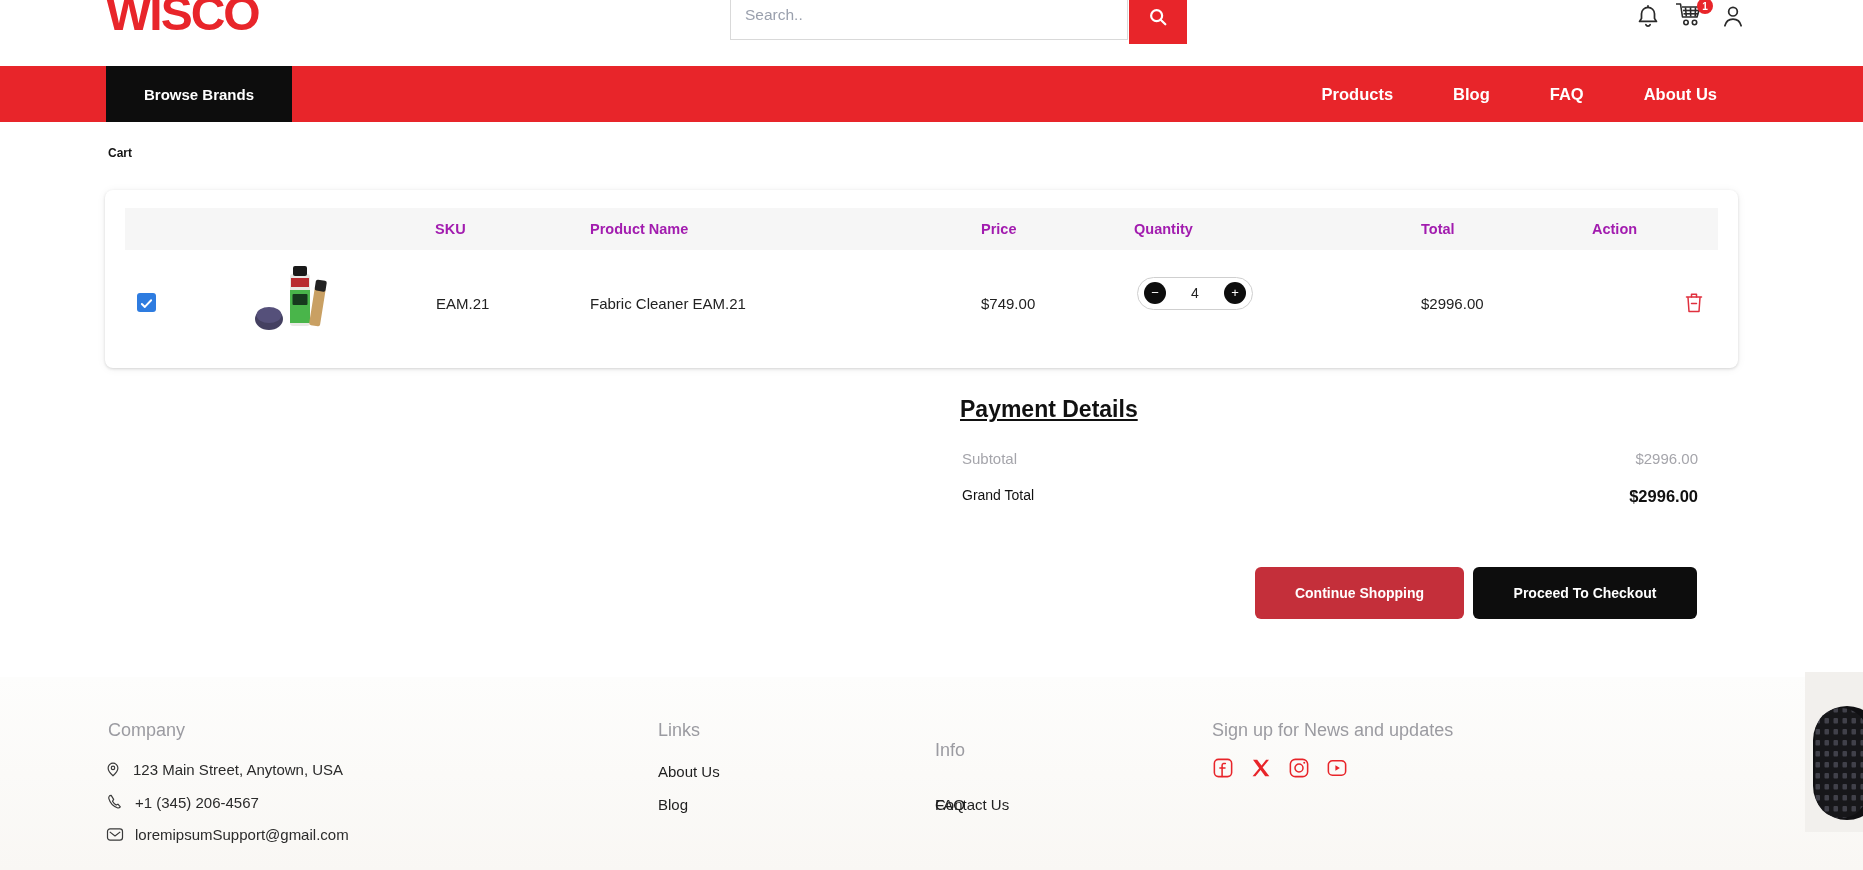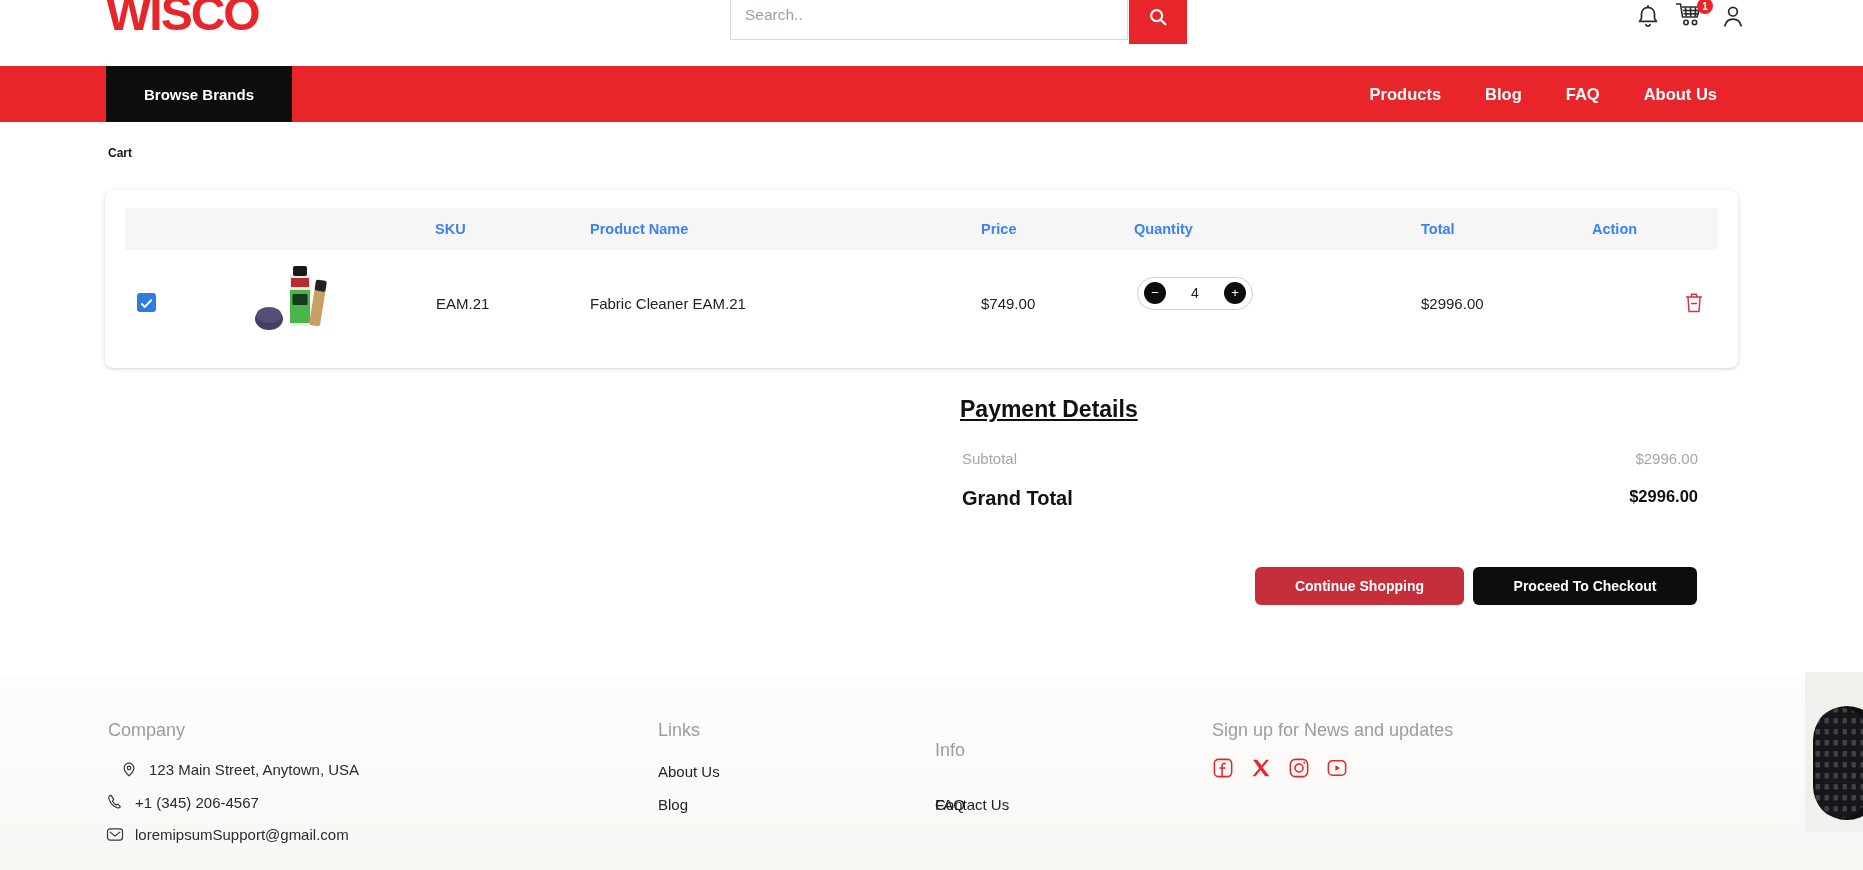--- a/index.html
+++ b/index.html
@@ -18,63 +18,63 @@
   .bell{left:1635px;}
   .cart{left:1674px;width:32px;height:28px;}
   .badge{left:1697px;top:-2px;width:16px;height:16px;border-radius:50%;background:#e8252a;color:#fff;
         font-size:10px;font-weight:700;display:flex;align-items:center;justify-content:center;}
   .user{left:1720px;}
 
   
   .nav{left:0;top:66px;width:1863px;height:56px;background:#e8252a;}
   .browse{left:106px;top:66px;width:186px;height:56px;background:#0d0d0d;color:#fff;border:none;cursor:pointer;
         font-family:"Liberation Sans",sans-serif;font-size:15px;font-weight:700;}
-  .nav-links{top:66px;right:146px;height:56px;display:flex;gap:44px;align-items:center;}
+  .nav-links{top:66px;right:146px;height:56px;display:flex;gap:60px;align-items:center;}
   .nav-links a{color:#fff;font-size:16.5px;font-weight:700;text-decoration:none;cursor:pointer;}
 
   
   .cart-title{left:108px;top:146px;font-size:12px;font-weight:700;color:#141414;}
   .card{left:105px;top:190px;width:1633px;height:178px;background:#fff;border-radius:8px;
         box-shadow:0 1px 3px rgba(0,0,0,.14),0 1px 10px rgba(0,0,0,.06);}
   .thead{left:125px;top:208px;width:1593px;height:42px;background:#f6f6f6;}
-  .th{top:208px;height:42px;line-height:42px;font-size:14.5px;font-weight:700;color:#3b82f6;}
+  .th{top:208px;height:42px;line-height:42px;font-size:14.5px;font-weight:700;color:#a21caf;}
   .th-sku{left:435px;} .th-name{left:590px;} .th-price{left:981px;} .th-qty{left:1134px;}
   .th-total{left:1421px;} .th-action{left:1592px;}
   .cell{top:295px;font-size:15px;color:#222;}
   .c-sku{left:436px;} .c-name{left:590px;} .c-price{left:981px;} .c-total{left:1421px;}
   .checkbox{left:137px;top:293px;width:19px;height:19px;background:#2e7ce0;border-radius:3px;cursor:pointer;
         display:flex;align-items:center;justify-content:center;}
   .prod-img{left:252px;top:264px;width:90px;height:72px;}
   .stepper{left:1137px;top:277px;width:116px;height:33px;border:1px solid #cfcfcf;border-radius:17px;
         box-sizing:border-box;background:#fff;}
   .step-btn{position:absolute;width:22px;height:22px;border-radius:50%;background:#0d0d0d;color:#fff;border:none;
         cursor:pointer;font-size:13px;line-height:22px;text-align:center;padding:0;font-family:"Liberation Sans",sans-serif;}
   .minus{left:6px;top:4px;} .plus{right:6px;top:4px;}
   .qty-val{position:absolute;left:0;right:0;top:7px;text-align:center;font-size:14px;color:#222;}
   .trash{left:1684px;top:291px;width:20px;height:23px;cursor:pointer;}
 
   
   .pay-title{left:960px;top:396px;font-size:23px;font-weight:600;color:#111;text-decoration:underline;}
   .pay-row{left:962px;width:736px;display:flex;justify-content:space-between;}
   .sub-row{top:450px;font-size:15px;color:#a5a5ab;}
   .grand-row{top:487px;}
-  .grand-label{font-size:20px;font-weight:700;color:#111;}
+  .grand-label{font-size:14px;font-weight:400;color:#111;}
   .grand-val{font-size:16.5px;font-weight:700;color:#111;}
-  .btn{top:567px;height:38px;border:none;border-radius:6px;color:#fff;font-size:14px;font-weight:700;
+  .btn{top:567px;height:52px;border:none;border-radius:6px;color:#fff;font-size:14px;font-weight:700;
         cursor:pointer;font-family:"Liberation Sans",sans-serif;}
   .continue{left:1255px;width:209px;background:#c42f3a;}
   .checkout{left:1473px;width:224px;background:#0d0d0d;}
 
   
   .footer{left:0;top:677px;width:1863px;height:193px;background:linear-gradient(180deg,#fdfdfc 0%,#f9f7f4 100%);}
   .f-title{font-size:18px;color:#9b9ba1;}
   .f-company{left:108px;top:720px;} .f-links{left:658px;top:720px;} .f-info{left:935px;top:740px;}
   .f-news{left:1212px;top:720px;}
   .f-item{display:flex;align-items:center;gap:11px;font-size:15px;color:#2b2b2b;}
-  .f-addr{left:120px;top:760px;} .f-phone{left:106px;top:793px;} .f-mail{left:106px;top:826px;}
+  .f-addr{left:104px;top:760px;} .f-phone{left:106px;top:793px;} .f-mail{left:106px;top:826px;}
   .f-link{font-size:15px;color:#1f1f1f;text-decoration:none;cursor:pointer;}
   .l-about{left:658px;top:763px;} .l-blog{left:658px;top:796px;}
   .i-contact{left:935px;top:763px;margin-top:33px;} .i-faq{left:935px;top:796px;}
   .social{left:1213px;top:758px;display:flex;gap:18px;}
   .social span{width:20px;height:20px;display:inline-block;cursor:pointer;}
   .tire{left:1805px;top:672px;}
 </style>
 </head>
 <body>
 

